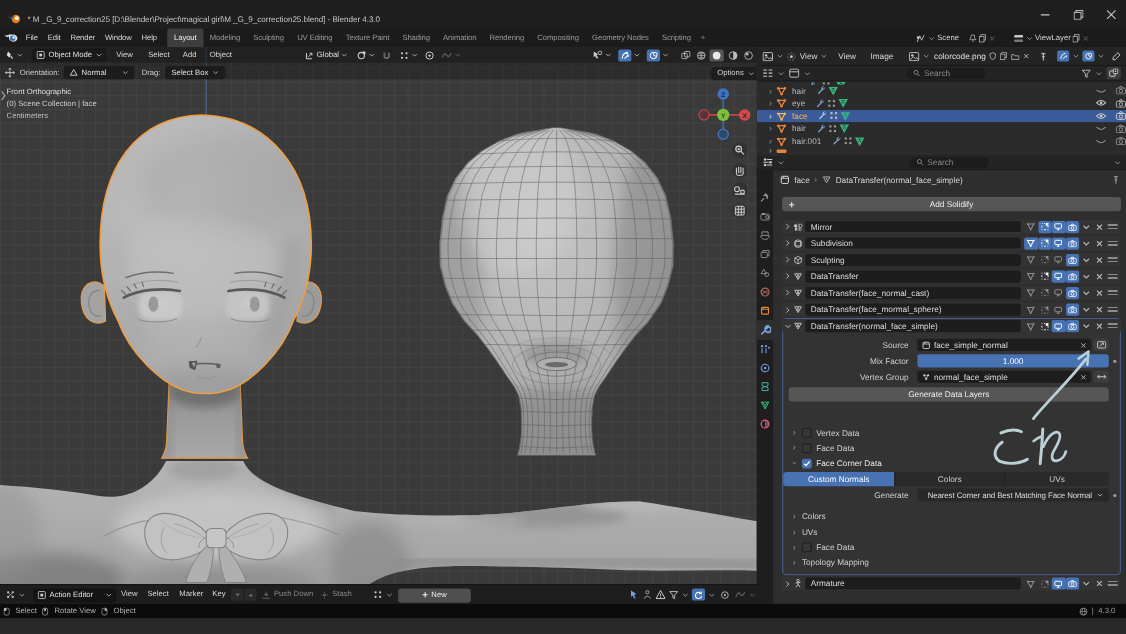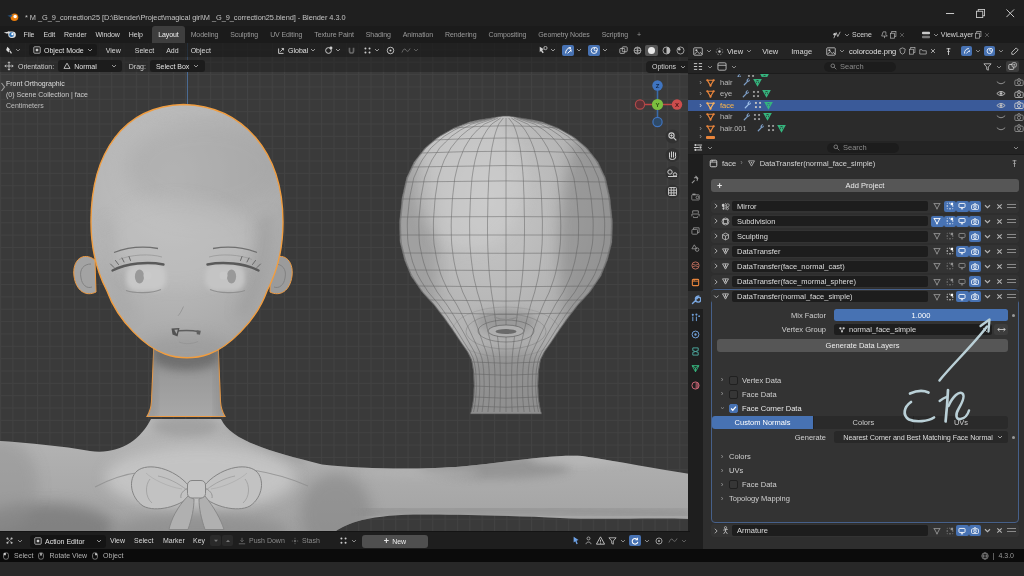--- a/index.html
+++ b/index.html
@@ -965,21 +965,21 @@
             <circle cx="6" cy="5" r="1" fill="#bbb"></circle>
           </svg>
       <span style="color:#d5d5d5">DataTransfer(normal_face_simple)</span>
       <span style="flex:1"></span>
       <svg width="7" height="9" viewBox="0 0 9 11">
             <path d="M4.5,1 L4.5,10 M2,2 L7,2 M3,5.5 L6,5.5" stroke="#aaa" stroke-width="1.1"></path>
           </svg>
     </div>
     <div class="row" style="position:absolute;left:8px;top:24px;right:5px;height:13px;background:#565656;border-radius:3px;justify-content:center;gap:4px">
       <span style="position:absolute;left:6px;color:#e8e8e8;font-size:9px;font-weight:bold;line-height:8px">+</span>
-      <span style="color:#ededed">Add Project</span>
+      <span style="color:#ededed">Add Solidify</span>
     </div>
 <div class="modrow" style="top:44.5px">
  <span style="width:8px;display:flex;justify-content:center">
             <svg width="6" height="6" viewBox="0 0 8 8">
               <path d="M2.5,1 L5.5,4 L2.5,7" stroke="#bbb" stroke-width="1.2" fill="none"></path>
             </svg>
           </span>
  <span style="width:11px;display:flex;justify-content:center">
             <svg width="9" height="9" viewBox="0 0 12 12">
               <path d="M6,1.5 L6,10.5" stroke="#c9c9c9" stroke-width="0.9" stroke-dasharray="1.6,1.2"></path>
@@ -1344,20 +1344,36 @@
             </svg>
           </span>
  <span style="width:12px;display:flex;justify-content:center">
             <svg width="7" height="7" viewBox="0 0 8 8" style="flex:none">
               <path d="M1.5,1.5 L6.5,6.5 M6.5,1.5 L1.5,6.5" stroke="#b5b5b5" stroke-width="1.2"></path>
             </svg>
           </span>
  <span class="draghandle"></span>
 </div>
     <div id="modbody" style="position:absolute;left:9px;top:152px;right:6px">
+      <div class="prow">
+            <span class="plabel">Source</span>
+        <span class="pfield"><svg width="8" height="8" viewBox="0 0 11 11" style="margin-right:3px">
+                <rect x="1.5" y="1.5" width="8" height="8" rx="1.5" fill="none" stroke="#ddd" stroke-width="1.1"></rect>
+                <path d="M1.5,3.8 L9.5,3.8 M3.8,1.5 L3.8,3.8" stroke="#ddd" stroke-width="0.9"></path>
+              </svg>face_simple_normal<span style="flex:1"></span><svg width="6" height="6" viewBox="0 0 8 8" style="flex:none">
+                <path d="M1.5,1.5 L6.5,6.5 M6.5,1.5 L1.5,6.5" stroke="#b5b5b5" stroke-width="1.2"></path>
+              </svg></span>
+        <span class="sidebtn">
+              <svg width="9" height="9" viewBox="0 0 11 11">
+                <rect x="1" y="2" width="9" height="7" rx="1" fill="none" stroke="#ccc" stroke-width="1"></rect>
+                <path d="M3.5,7 L7.5,3.5 M7.5,3.5 L5.5,3.5 M7.5,3.5 L7.5,5.5" stroke="#ccc" stroke-width="1"></path>
+              </svg>
+            </span>
+        <span style="width:10px"></span>
+      </div>
       <div class="prow" style="margin-top:1.5px">
             <span class="plabel">Mix Factor</span>
         <span class="pslider">1.000</span>
             <span class="pdot"></span>
       </div>
       <div class="prow" style="margin-top:1.5px">
             <span class="plabel">Vertex Group</span>
         <span class="pfield"><svg width="8" height="8" viewBox="0 0 11 11" style="margin-right:3px">
                 <g fill="#ccc">
                   <circle cx="3" cy="3" r="1.3"></circle>

